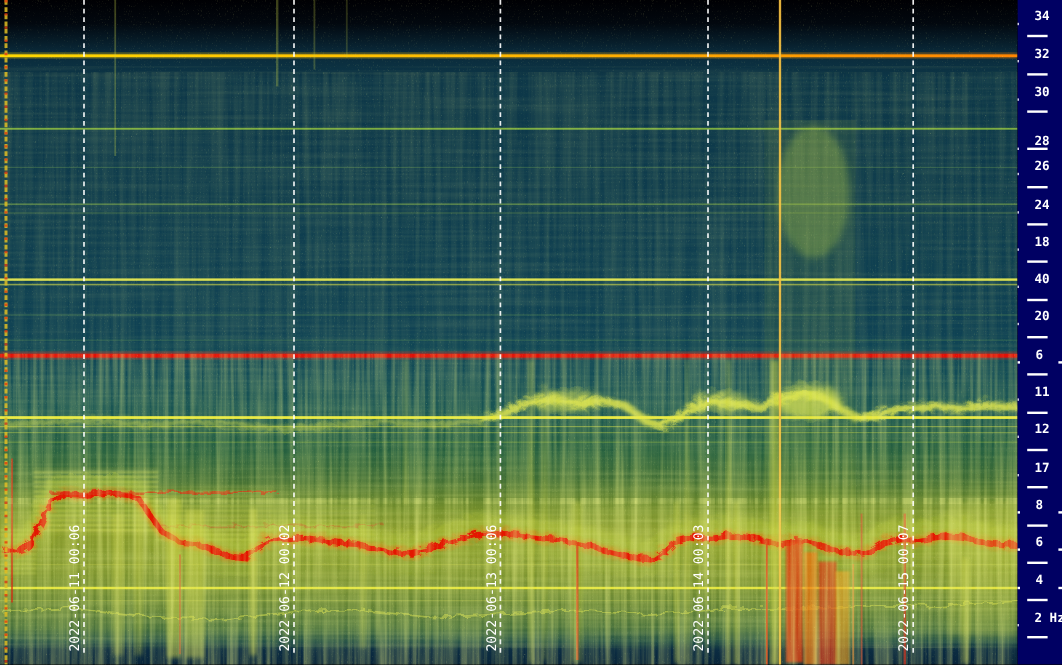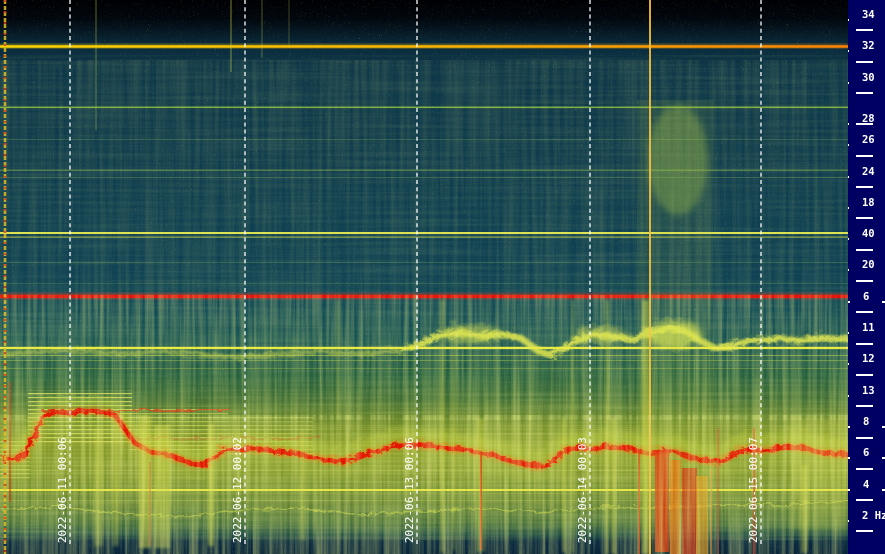--- a/index.html
+++ b/index.html
@@ -280,21 +280,21 @@
         <span class="num">11</span>
         <i class="tr"></i>
       </div>
     <div class="ftick" style="top:351px">
         <i class="tl"></i>
         <span class="num">12</span>
         <i class="tr"></i>
       </div>
     <div class="ftick" style="top:383px">
         <i class="tl"></i>
-        <span class="num">13</span>
+        <span class="num">17</span>
         <i class="tr"></i>
       </div>
     <div class="ftick" style="top:414px">
         <i class="tl"></i>
         <span class="num">8</span>
         <i class="tr"></i>
       </div>
     <div class="ftick" style="top:445px">
         <i class="tl"></i>
         <span class="num">6</span>

